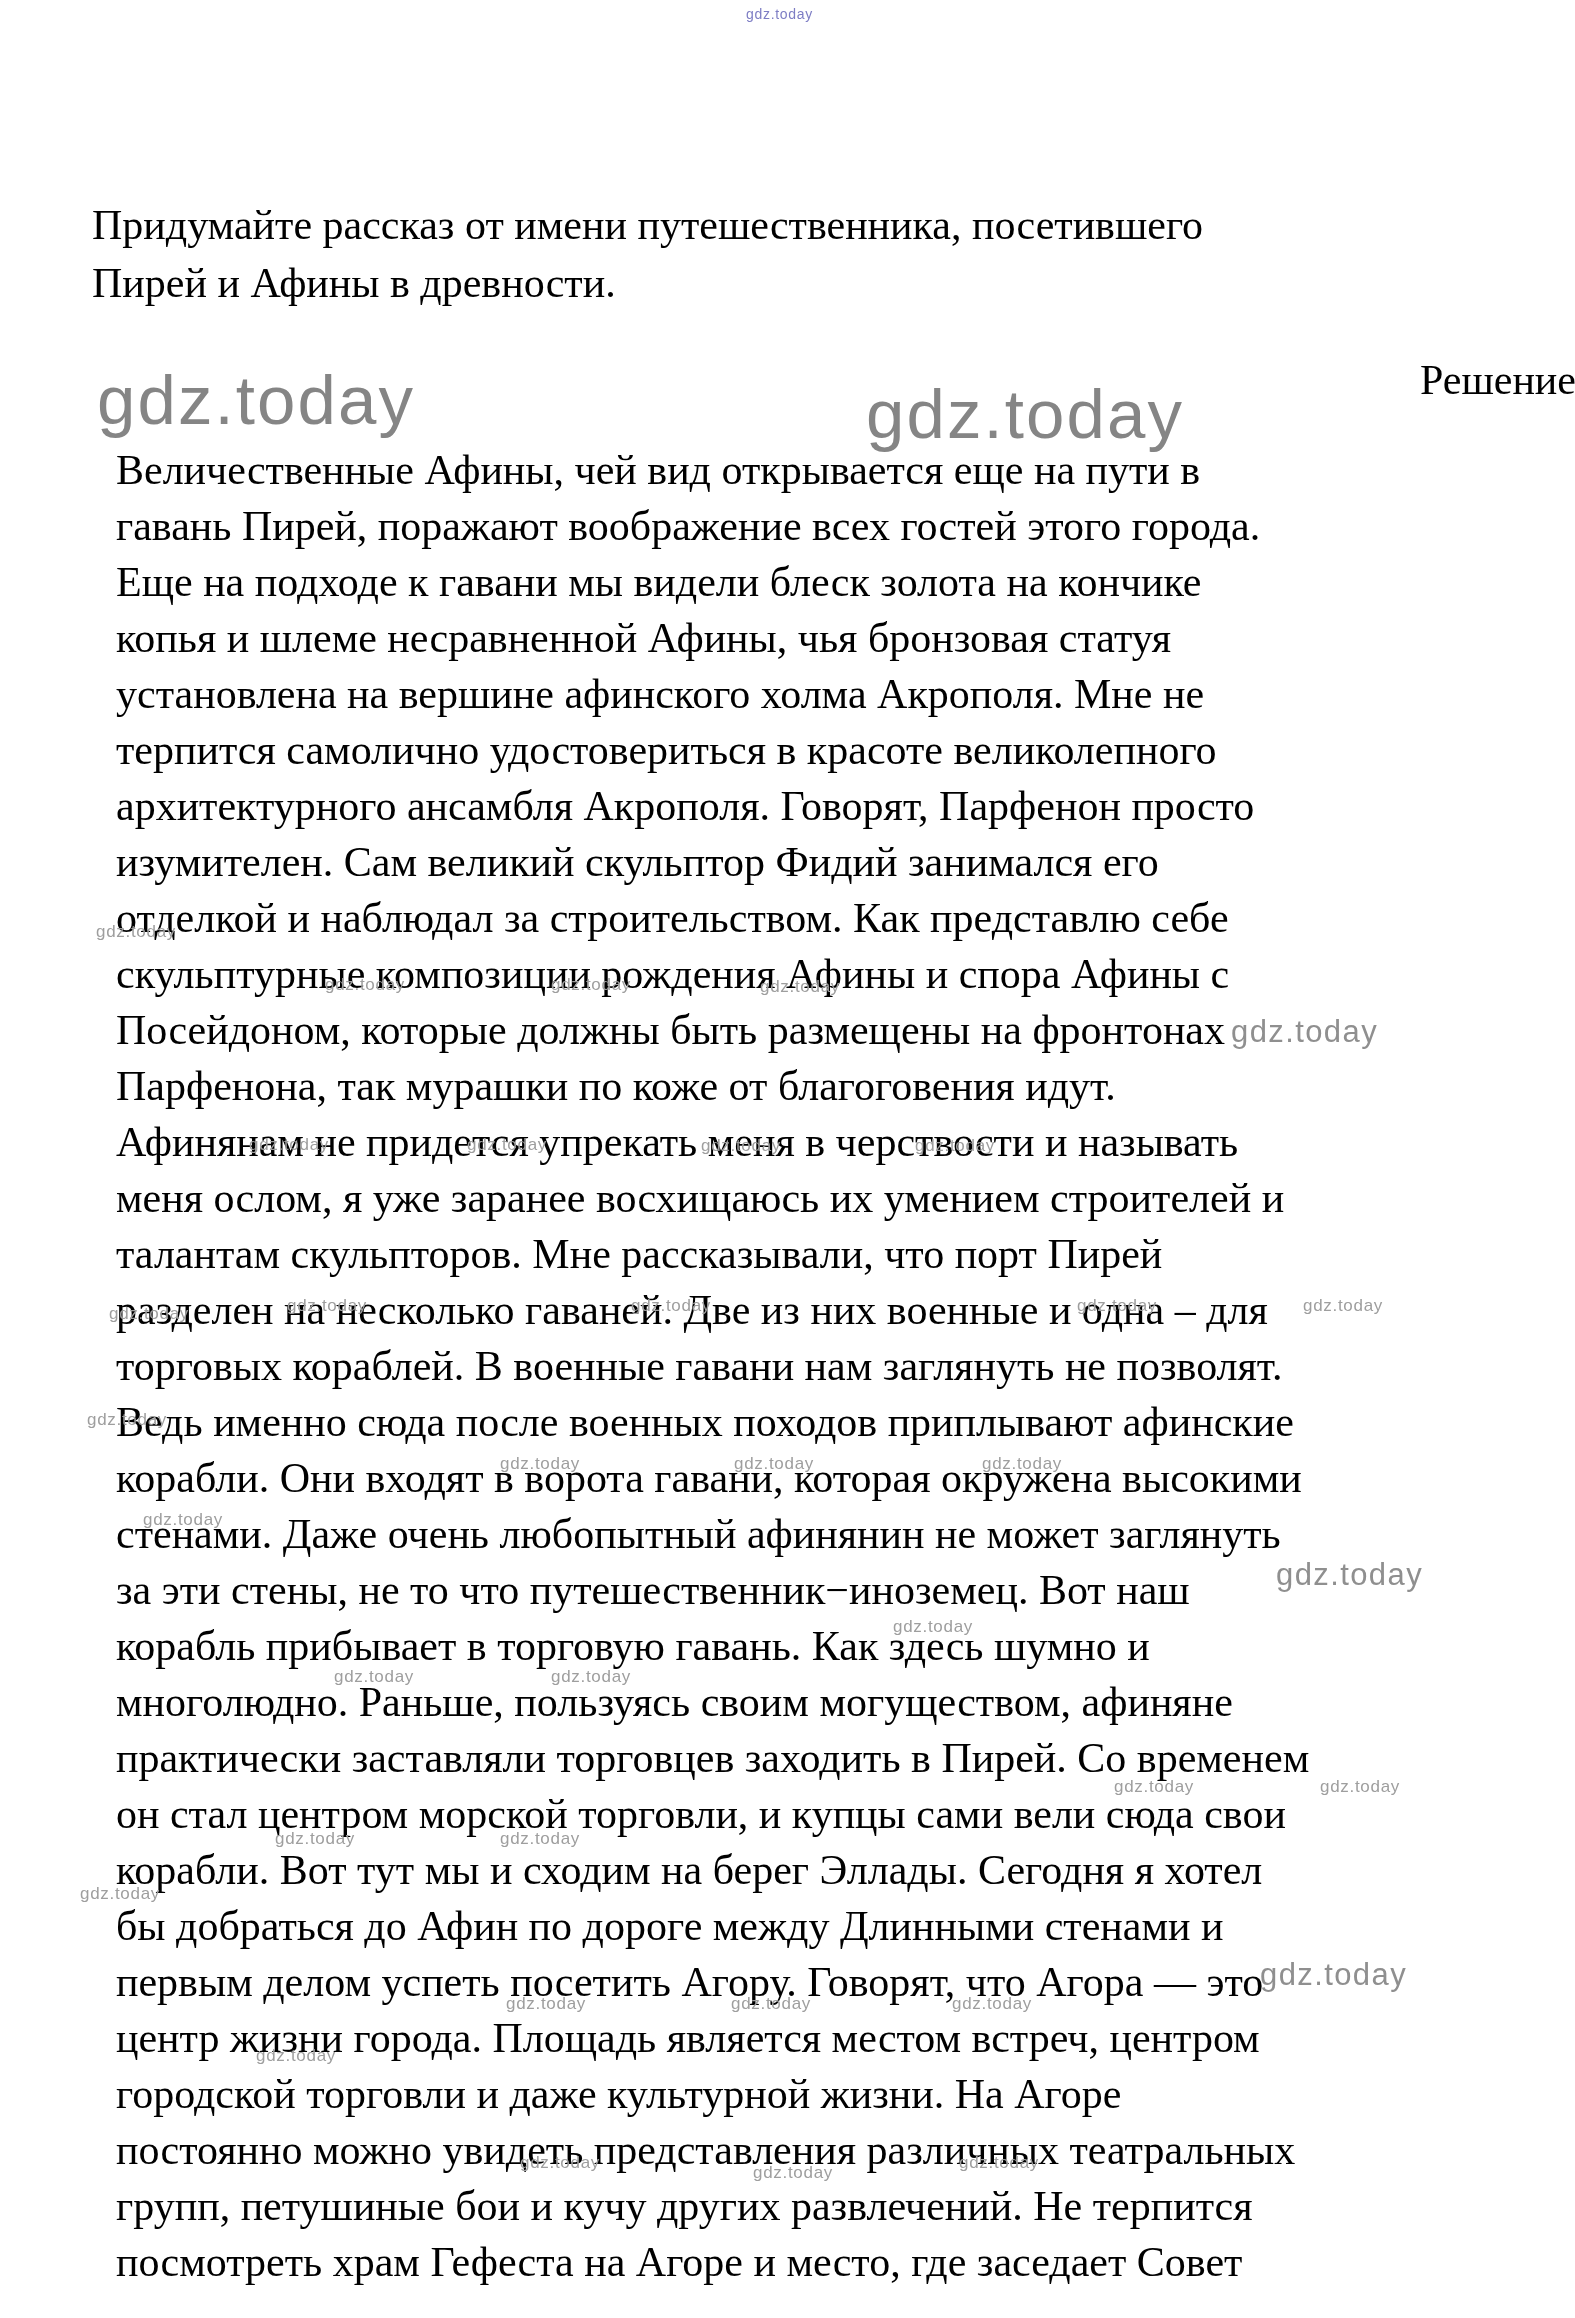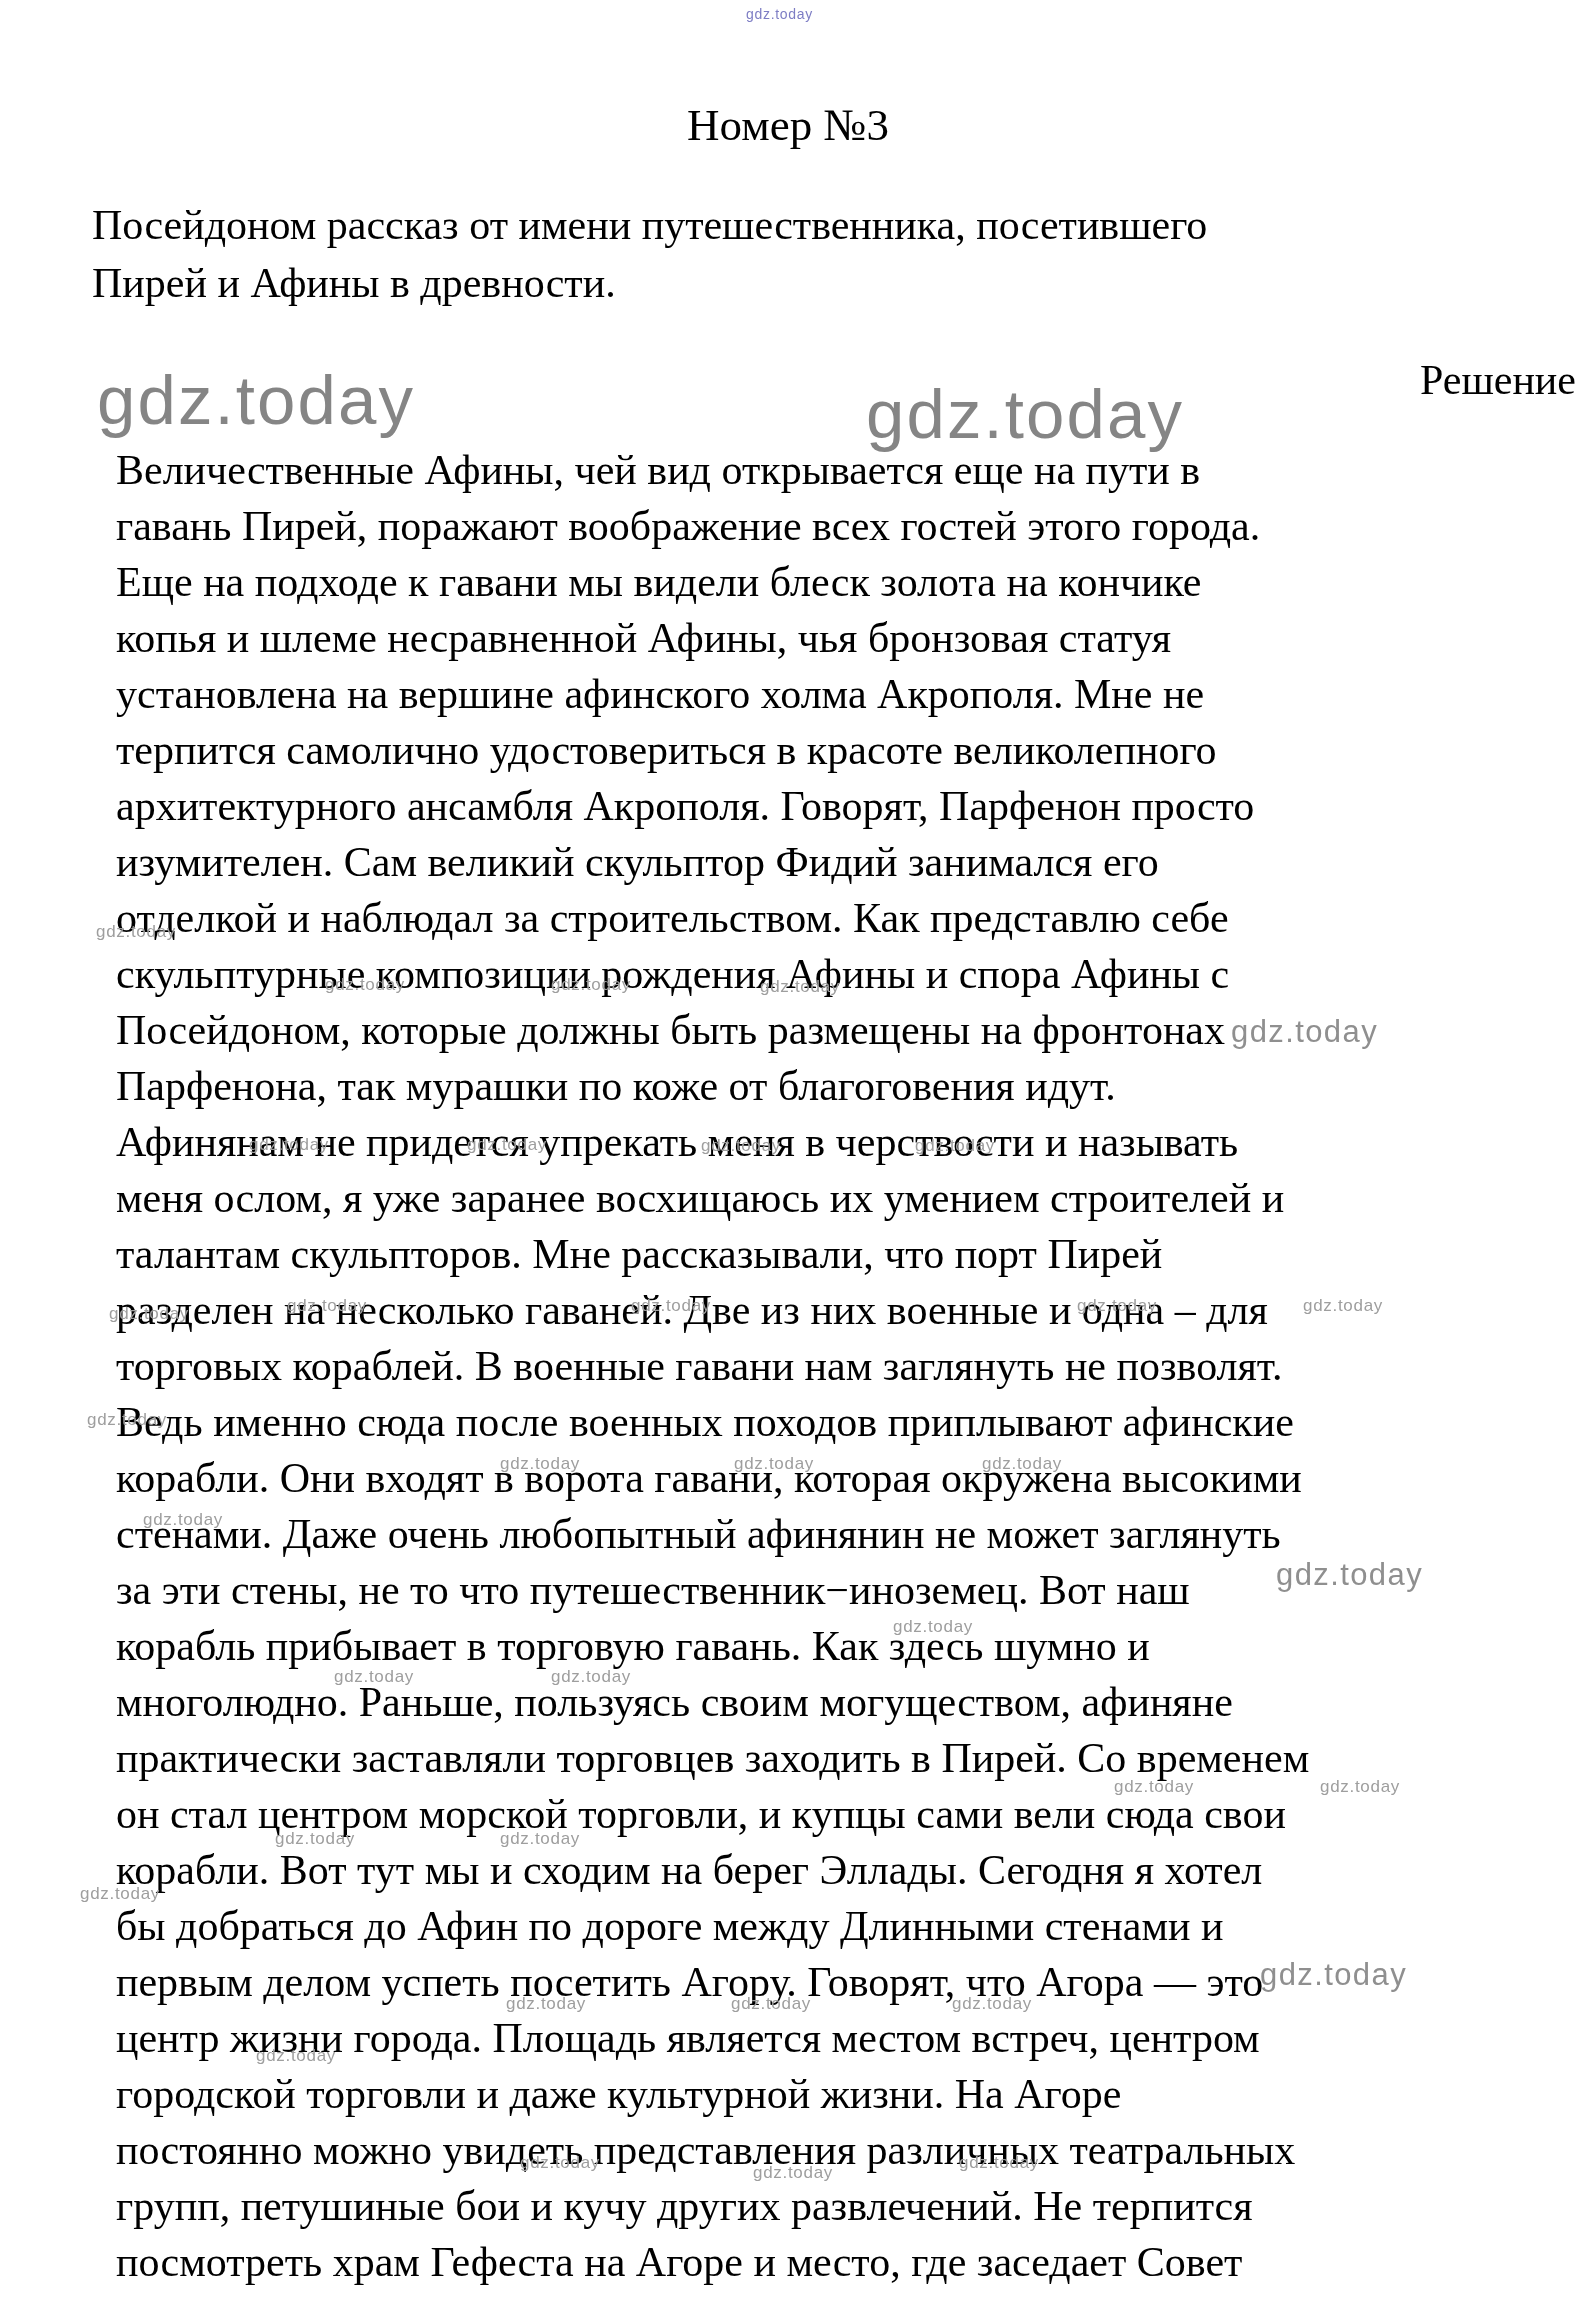--- a/index.html
+++ b/index.html
@@ -62,23 +62,22 @@
   .wm-lg { font-size: 69px; color: #858585; letter-spacing: 2.1px; }
   .wm-top { font-size: 14px; color: #7d7dc4; letter-spacing: 0.7px; }
 </style>
 </head>
 <body>
 
 <div class="page">
 
   <span class="wm wm-top" style="left:746px; top:5.6px;">gdz.today</span>
 
-  <h1 class="page-title">Номер №3</h1>
 
-  <div class="task-text">Посейдоном рассказ от имени путешественника, посетившего
+  <div class="task-text">Придумайте рассказ от имени путешественника, посетившего
 Пирей и Афины в древности.</div>
 
   <div class="solution-heading">Решение</div>
 
   <span class="wm wm-lg" style="left:97px; top:361px;">gdz.today</span>
   <span class="wm wm-lg" style="left:866px; top:375px;">gdz.today</span>
 
   <div class="body-text">Величественные Афины, чей вид открывается еще на пути в
 гавань Пирей, поражают воображение всех гостей этого города.
 Еще на подходе к гавани мы видели блеск золота на кончике

